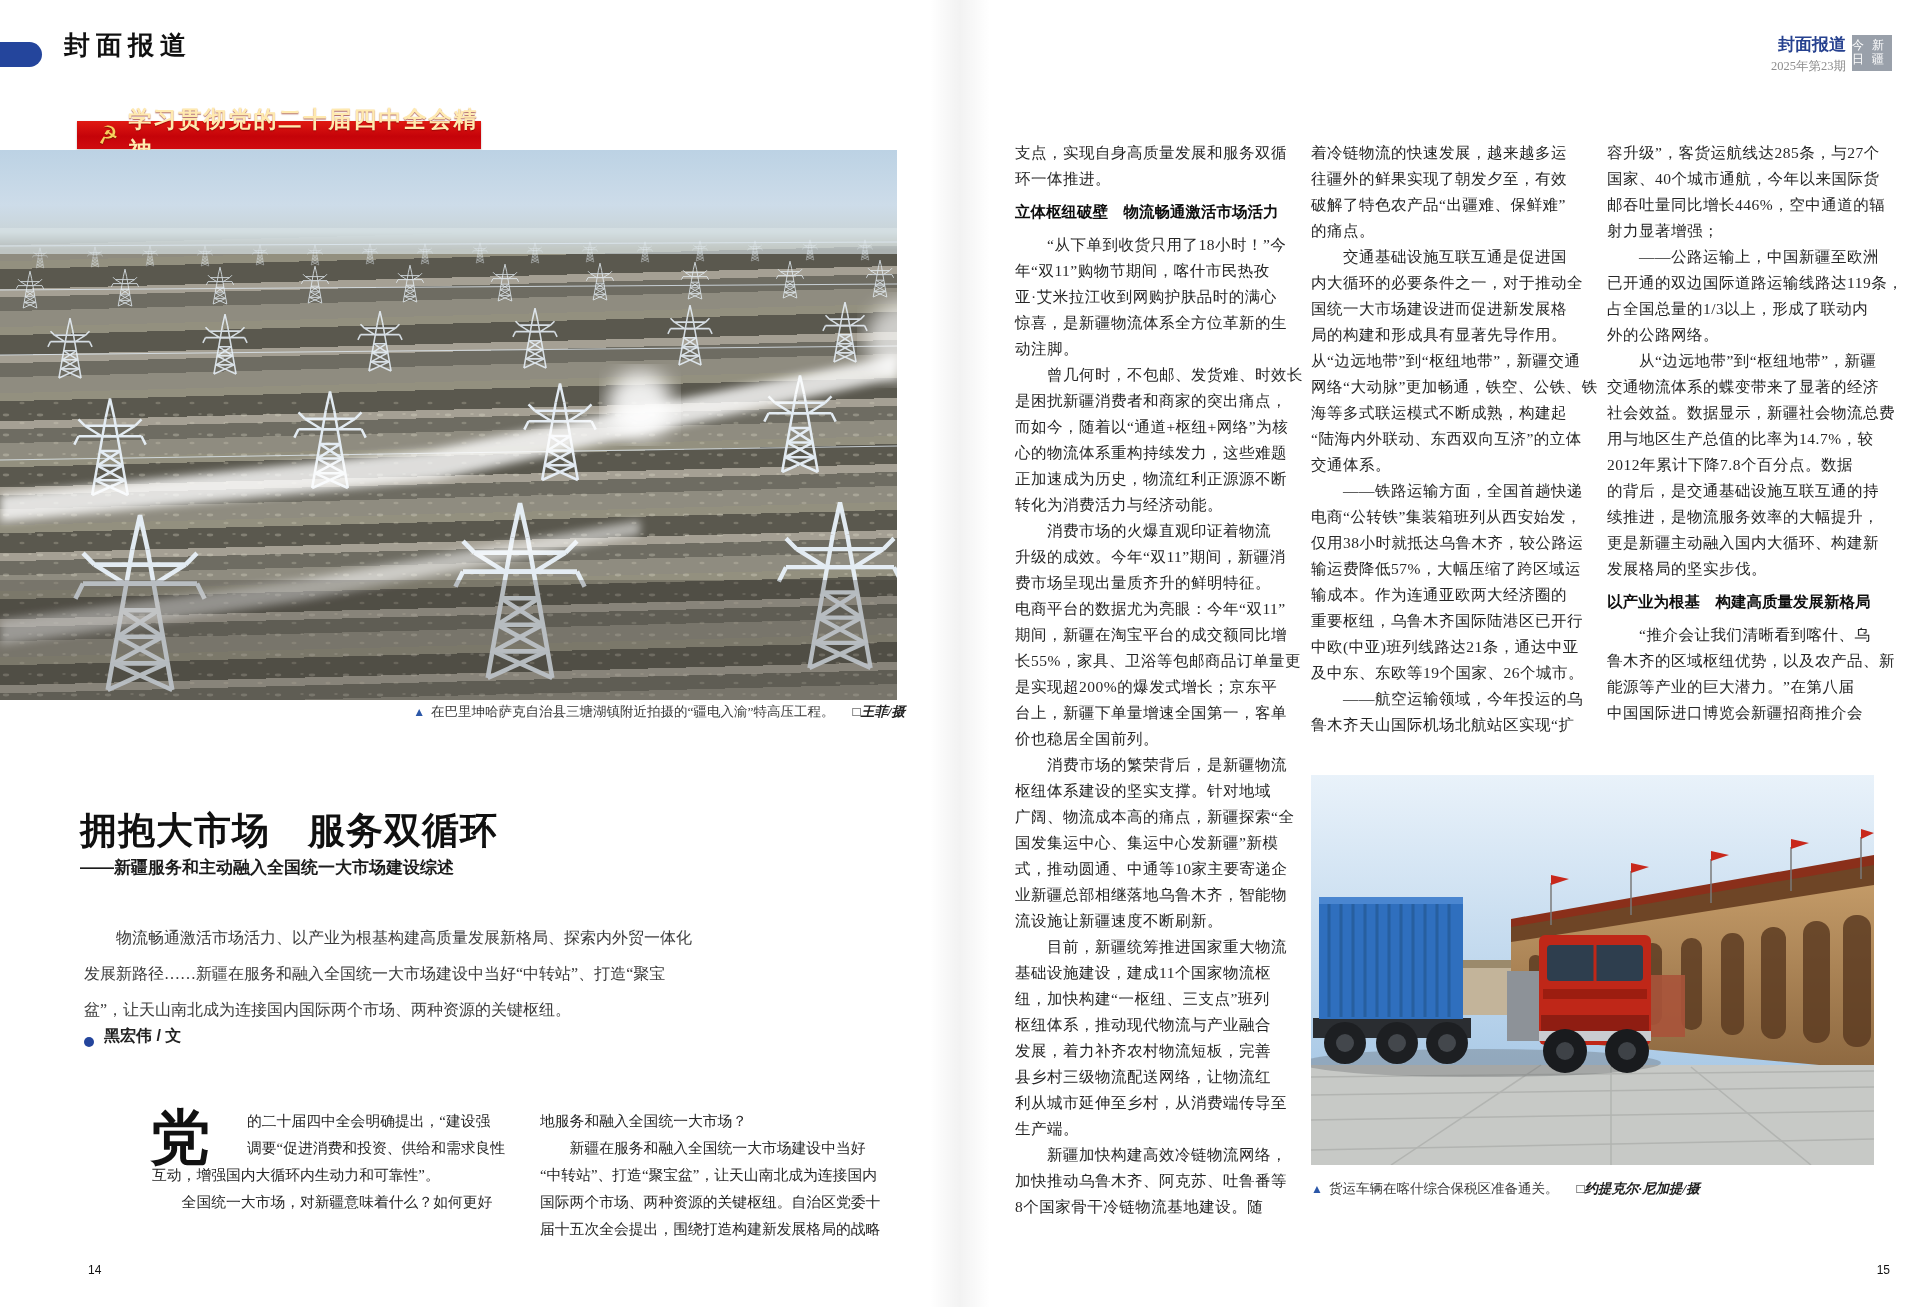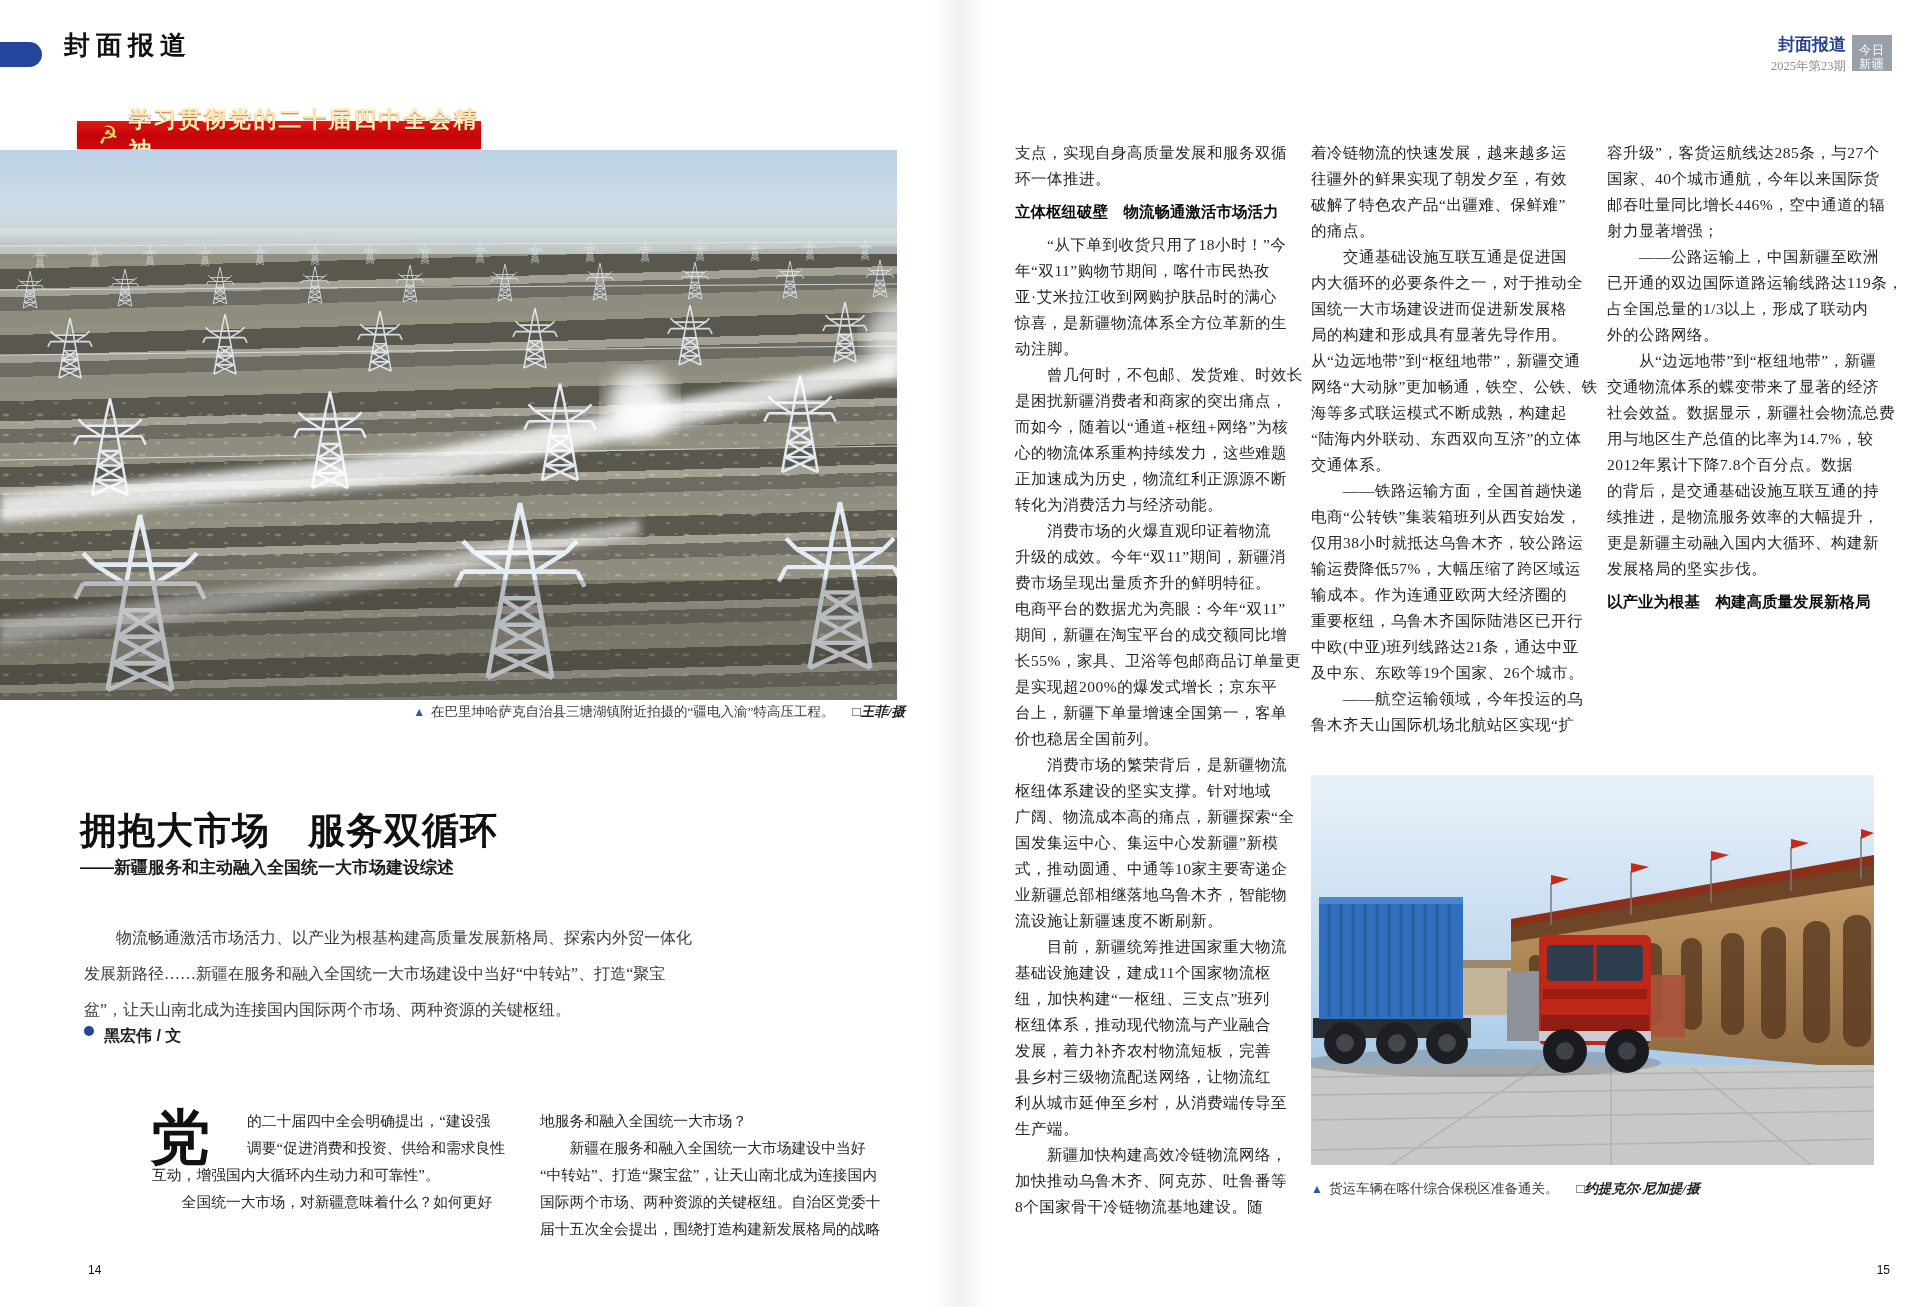--- a/index.html
+++ b/index.html
@@ -28,38 +28,38 @@
   .capL{position:absolute;left:0;top:703px;width:905px;text-align:right;font-size:13.5px;color:#3a3a3a;}
   .cap-arrow{color:#2b57a8;font-size:12px;margin-right:6px;}
   .cap-credit{font-weight:700;font-style:italic;color:#222;margin-left:18px;}
   
   .titleL{position:absolute;left:80px;top:806px;font-family:"Liberation Sans","DejaVu Sans",sans-serif;
           font-weight:900;font-size:37px;letter-spacing:1px;color:#101010;}
   .subtitleL{position:absolute;left:80px;top:856px;font-family:"Liberation Sans","DejaVu Sans",sans-serif;
              font-weight:700;font-size:17px;color:#1c1c1c;}
   .intro{position:absolute;left:84px;top:920px;width:612px;font-size:16px;line-height:36px;color:#3b3b3b;}
   .byline{position:absolute;left:84px;top:1026px;font-family:"Liberation Sans","DejaVu Sans",sans-serif;
-          font-weight:700;font-size:16px;color:#222;display:flex;align-items:flex-start;}
+          font-weight:700;font-size:16px;color:#222;display:flex;align-items:flex-end;}
   .byline .dot{width:10px;height:10px;border-radius:50%;background:#24459c;margin-right:10px;}
   
   .dropcap{position:absolute;left:150px;top:1100px;font-size:60px;line-height:76px;font-weight:700;color:#111;}
   .bcol{position:absolute;top:1108px;font-size:14.8px;line-height:27px;color:#262626;}
   .bcolL{left:152px;width:374px;}
   .bcolR{left:540px;width:366px;}
   .bcol .line{height:27px;white-space:nowrap;}
   .bcol .ind{padding-left:95px;}
   .pageno{position:absolute;bottom:30px;font-size:12px;color:#111;font-family:"Liberation Sans",sans-serif;margin-left:44px;}
   .pnL{left:44px;} .pnR{right:30px;}
   
   .hdrR{position:absolute;left:1560px;top:33px;width:286px;text-align:right;}
   .hdrR .sec{font-family:"Liberation Sans","DejaVu Sans",sans-serif;font-weight:700;font-size:17px;color:#26418f;}
   .hdrR .iss{font-size:12.5px;color:#8d8d8d;margin-top:2px;}
   .logoR{position:absolute;left:1852px;top:35px;width:40px;height:36px;background:#99a0aa;
-         display:flex;flex-direction:column;align-items:center;justify-content:flex-end;
-         font-family:Liberation Sans, sans-serif;font-size:12px;line-height:14px;color:#fdfdfd;letter-spacing:1px;}
+         display:flex;flex-direction:row;align-items:center;justify-content:space-between;
+         font-family:Liberation Mono, monospace;font-size:12px;line-height:14px;color:#fdfdfd;letter-spacing:1px;}
   
   .col{position:absolute;top:140px;width:266px;font-size:15.5px;line-height:26px;letter-spacing:0.5px;color:#262626;}
   .c1{left:1015px;} .c2{left:1311px;} .c3{left:1607px;}
   .col .line{height:26px;white-space:nowrap;}
   .colhead{font-family:"Liberation Sans","DejaVu Sans",sans-serif;font-weight:700;font-size:15.5px;
            letter-spacing:0;color:#0e0e0e;height:26px;margin:7px 0 7px 0;white-space:nowrap;}
   
   .photoR{position:absolute;left:1311px;top:775px;width:563px;height:390px;overflow:hidden;background:#cfe2f2;}
   .capR{position:absolute;left:1311px;top:1180px;width:563px;text-align:left;font-size:13.5px;color:#3a3a3a;}
 </style>
@@ -294,20 +294,26 @@
         <div class="line">交通物流体系的蝶变带来了显著的经济</div>
         <div class="line">社会效益。数据显示，新疆社会物流总费</div>
         <div class="line">用与地区生产总值的比率为14.7%，较</div>
         <div class="line">2012年累计下降7.8个百分点。数据</div>
         <div class="line">的背后，是交通基础设施互联互通的持</div>
         <div class="line">续推进，是物流服务效率的大幅提升，</div>
         <div class="line">更是新疆主动融入国内大循环、构建新</div>
         <div class="line">发展格局的坚实步伐。</div>
       </div>
     <div class="colhead">以产业为根基　构建高质量发展新格局</div>
+    <div>
+        <div class="line">　　“推介会让我们清晰看到喀什、乌</div>
+        <div class="line">鲁木齐的区域枢纽优势，以及农产品、新</div>
+        <div class="line">能源等产业的巨大潜力。”在第八届</div>
+        <div class="line">中国国际进口博览会新疆招商推介会</div>
+      </div>
   </div>
 
   <div class="photoR">
     <svg width="563" height="390" viewBox="0 0 563 390">
       <defs>
         <linearGradient id="sky2" x1="0" y1="0" x2="0" y2="1">
           <stop offset="0" stop-color="#e9f2fa"></stop>
             <stop offset="1" stop-color="#a9c9e6"></stop>
         </linearGradient>
         <linearGradient id="fac" x1="0" y1="0" x2="0" y2="1">

